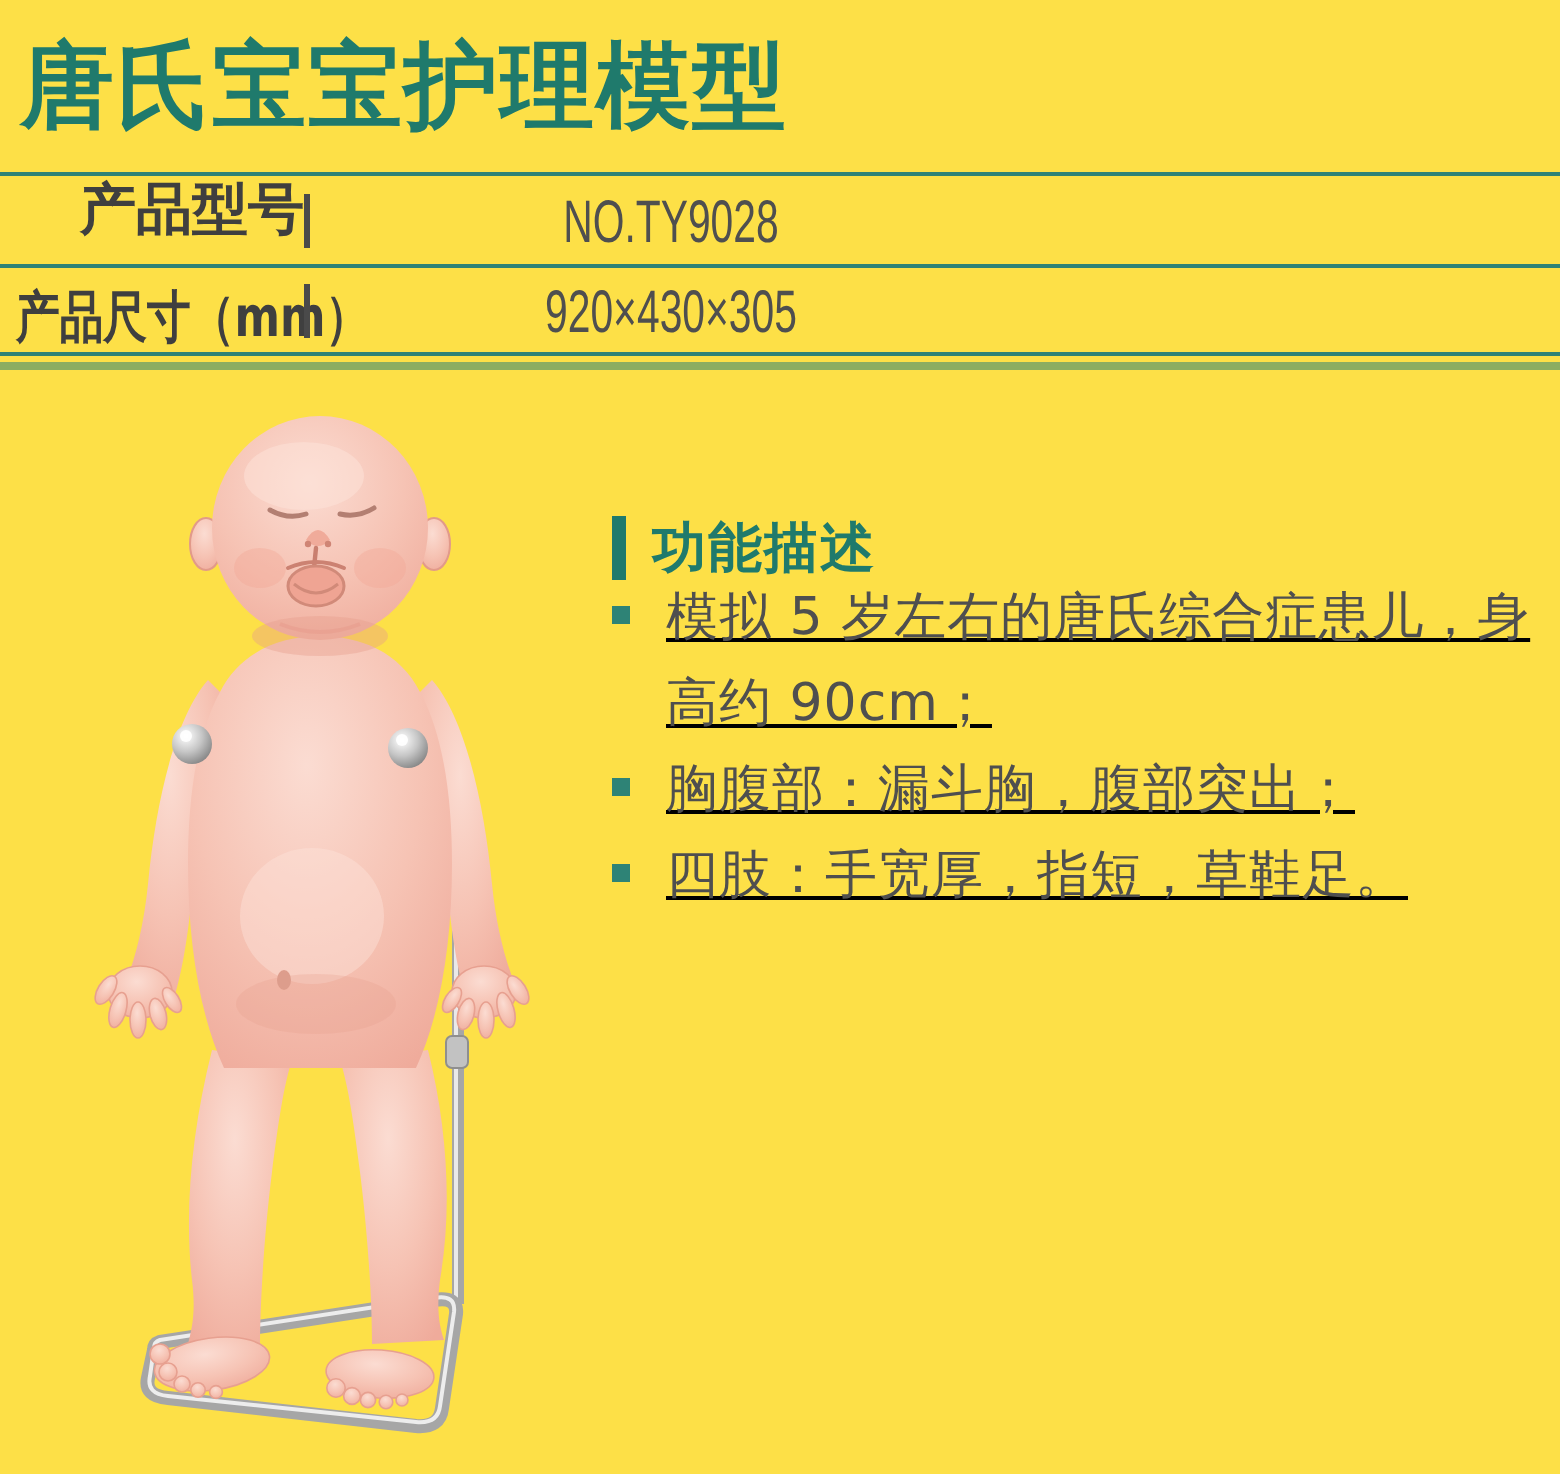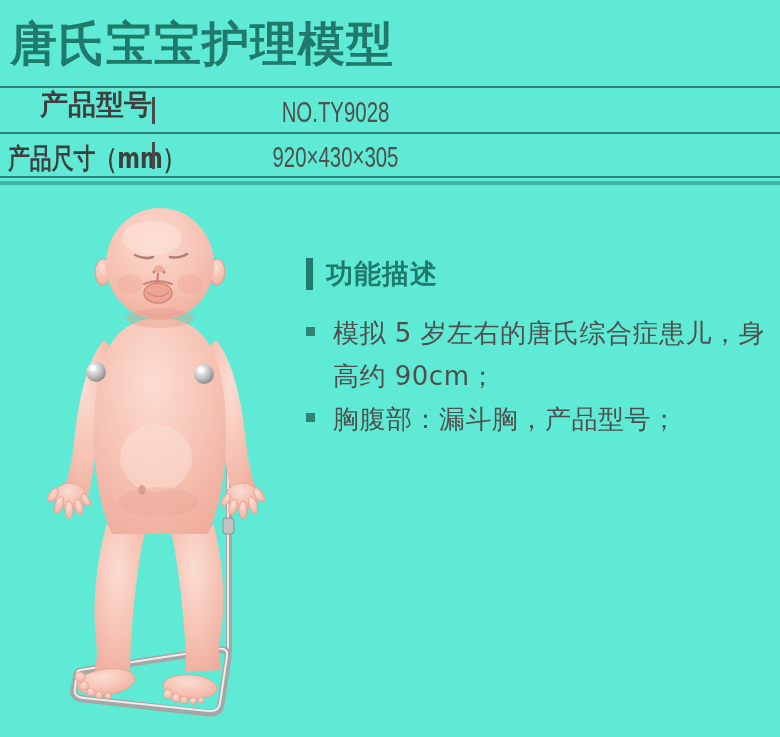--- a/index.html
+++ b/index.html
@@ -2,21 +2,21 @@
 <html style="--accent: #1f7a6c; --rule: #2e8376; --text-primary: #4f4f4f; --bullet: #2e8376;"><head>
 <meta charset="utf-8">
 <style>
   :root{
     --accent:#1f7a6c; --rule:#2e8376; --text-primary:#4f4f4f;
     --bullet:#2e8376;
   }
   *{margin:0;padding:0;box-sizing:border-box;}
   html,body{background:#ffffff;}
   body{font-family:"DejaVu Sans","Liberation Sans",sans-serif;}
-  .page{position:relative;width:780px;height:737px;background:#5eead4;overflow:hidden;}
+  .page{position:relative;width:780px;height:737px;background:#fde047;overflow:hidden;}
 
   
   .title{position:absolute;left:10px;top:16px;font-size:47px;line-height:56px;
          font-weight:bold;color:var(--accent);letter-spacing:1px;white-space:nowrap;}
 
   
   .rule{position:absolute;left:0;width:780px;background:var(--rule);}
   .rule-1{top:86px;height:2px;}
   .rule-2{top:132px;height:2px;}
   .rule-3{top:176px;height:2px;}
@@ -37,21 +37,21 @@
   .val-2{top:140px;}
 
   
   .photo{position:absolute;left:40px;top:200px;width:280px;height:537px;}
   .photo svg{width:100%;height:100%;display:block;}
 
   
   .feat-head{position:absolute;left:306px;top:256px;display:flex;align-items:center;}
   .feat-head .bar{width:7px;height:32px;background:var(--accent);margin-right:13px;}
   .feat-head .txt{font-size:27px;font-weight:600;color:var(--accent);letter-spacing:1px;}
-  .feat-list{position:absolute;left:306px;top:312px;width:466px;list-style:none;}
+  .feat-list{position:absolute;left:306px;top:288px;width:466px;list-style:none;text-decoration:underline;}
   .feat-list li{position:relative;padding-left:27px;font-size:26px;line-height:43px;
                 color:var(--text-primary);letter-spacing:.5px;}
   .feat-list .sq{position:absolute;left:0;top:15px;width:9px;height:9px;background:var(--bullet);}
 </style>
 </head>
 <body>
 
 <div class="page">
 
   <h1 class="title">唐氏宝宝护理模型</h1>
@@ -191,17 +191,21 @@
   <ul class="feat-list">
     <li>
       <span class="sq"></span>
       <span>模拟 5 岁左右的唐氏综合症患儿，身高约 90cm；</span>
     </li>
     <li>
       <span class="sq"></span>
     </li>
     <li>
       <span class="sq"></span>
-      <span>胸腹部：漏斗胸，产品型号；</span>
+      <span>胸腹部：漏斗胸，腹部突出；</span>
+    </li>
+    <li>
+      <span class="sq"></span>
+      <span>四肢：手宽厚，指短，草鞋足。</span>
     </li>
   </ul>
 
 </div>
 
 </body></html>

